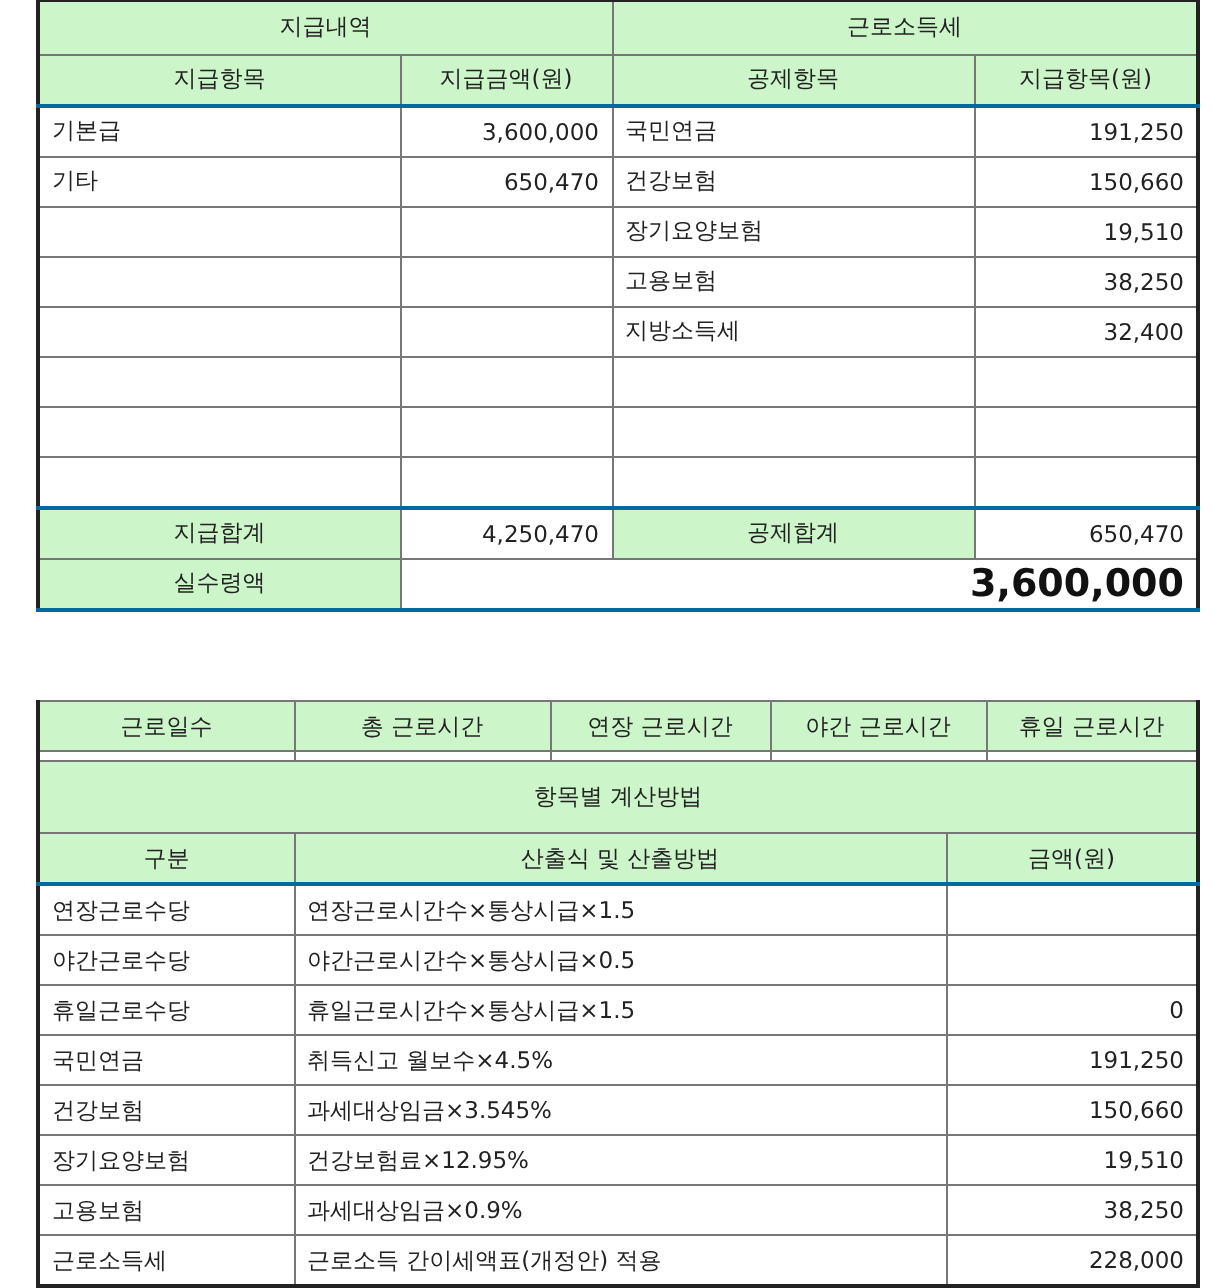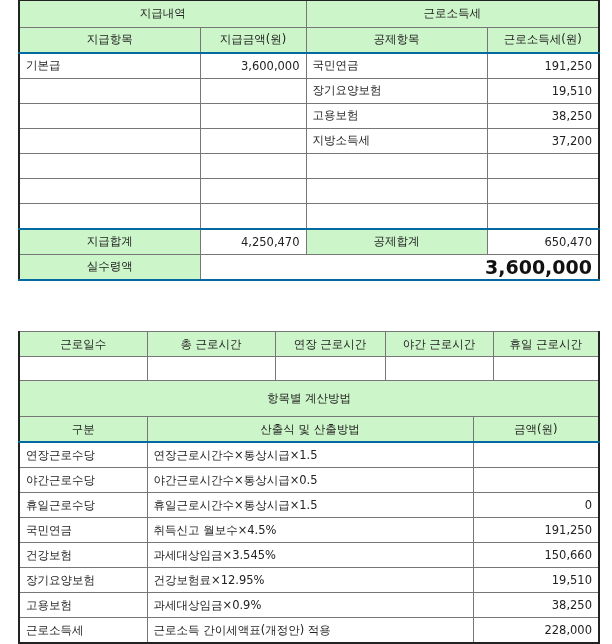--- a/index.html
+++ b/index.html
@@ -5,21 +5,21 @@
   html, body { margin:0; padding:0; background:#ffffff; }
   body { width:612px; height:644px; position:relative; overflow:hidden;
          font-family:"DejaVu Sans", "Liberation Sans", sans-serif; font-size:11.5px; color:#222; }
   table { border-collapse:collapse; position:absolute; left:18px; width:580px; table-layout:fixed; }
   td { border:1px solid #777; height:24px; padding:0 6px; white-space:nowrap; overflow:hidden; }
   .hd { background:#ccf5c9; text-align:center; }
   .r { text-align:right; }
   .c { text-align:center; }
   .big { font-size:19px; font-weight:bold; text-align:right; color:#111; }
   #t1 { top:-1px; border:2px solid #222; }
-  #t2 { top:331px; border:2px solid #222; border-top:none; }
+  #t2 { top:350px; border:2px solid #222; border-top:none; }
   #t3 { top:380px; border:2px solid #222; border-top:none; }
   .thick-b td { border-bottom:2px solid #0369a1; }
 </style>
 </head>
 <body>
 
 <table id="t1">
   <colgroup>
       <col style="width:181px">
       <col style="width:106px">
@@ -28,45 +28,51 @@
     </colgroup>
   <tbody>
       <tr style="height:27px">
     <td class="hd" colspan="2">지급내역</td>
     <td class="hd" colspan="2">근로소득세</td>
   </tr>
   <tr class="thick-b">
     <td class="hd">지급항목</td>
     <td class="hd">지급금액(원)</td>
     <td class="hd">공제항목</td>
-    <td class="hd">근로소득세(원)</td>
+    <td class="hd">지급항목(원)</td>
   </tr>
   <tr>
     <td>기본급</td>
     <td class="r">3,600,000</td>
     <td>국민연금</td>
     <td class="r">191,250</td>
+  </tr>
+  <tr>
+    <td>기타</td>
+    <td class="r">650,470</td>
+    <td>건강보험</td>
+    <td class="r">150,660</td>
   </tr>
   <tr>
     <td></td>
     <td class="r"></td>
     <td>장기요양보험</td>
     <td class="r">19,510</td>
   </tr>
   <tr>
     <td></td>
     <td class="r"></td>
     <td>고용보험</td>
     <td class="r">38,250</td>
   </tr>
   <tr>
     <td></td>
     <td class="r"></td>
     <td>지방소득세</td>
-    <td class="r">37,200</td>
+    <td class="r">32,400</td>
   </tr>
   <tr>
     <td></td>
         <td></td>
     <td></td>
         <td></td>
   </tr>
   <tr>
     <td></td>
         <td></td>

